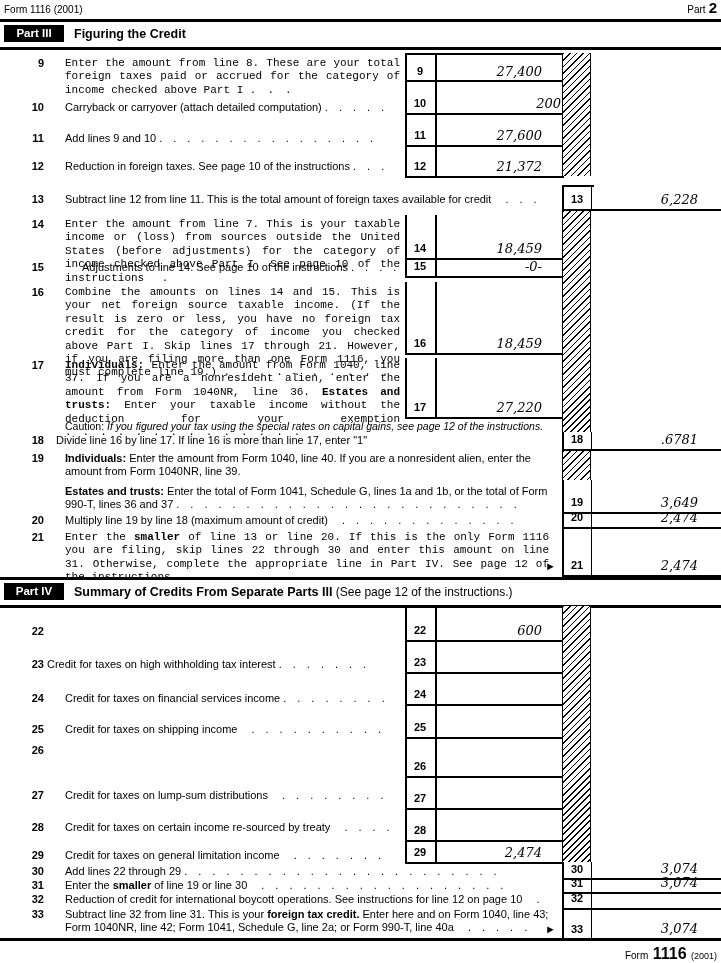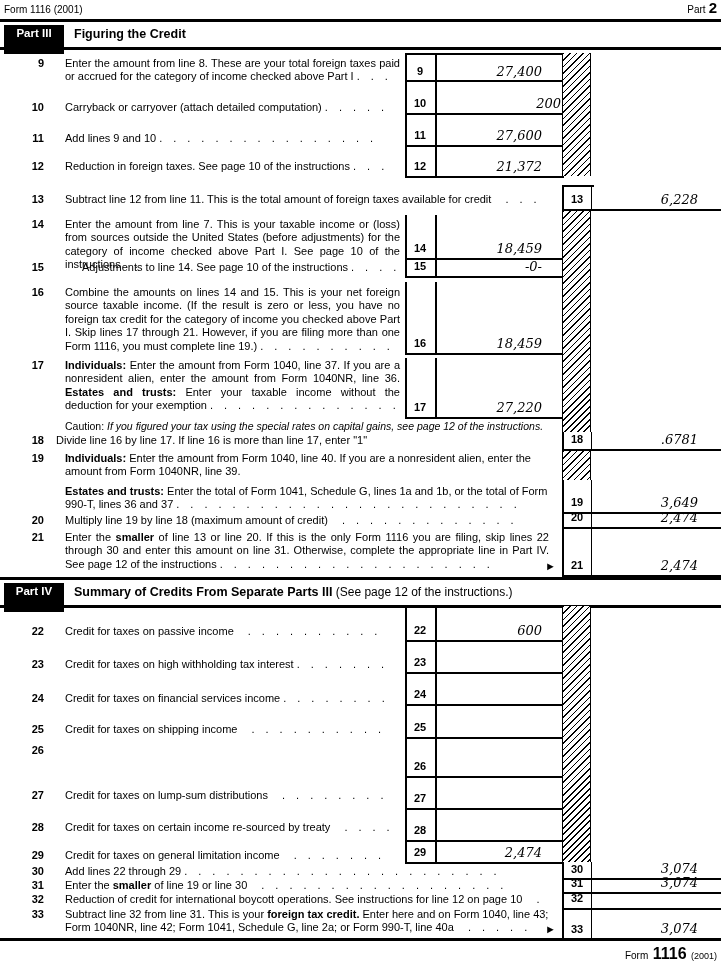--- a/index.html
+++ b/index.html
@@ -1,33 +1,33 @@
 <!DOCTYPE html>
 <html><head>
 <meta charset="utf-8">
 <style>
   html,body{margin:0;padding:0;background:#fff;}
   .page{position:relative;width:721px;height:963px;background:#fff;color:#000;
         font-family:"Liberation Sans", sans-serif;overflow:hidden;}
   .t{position:absolute;font-size:11px;line-height:13.4px;letter-spacing:0;}
-  .j{text-align:justify;}
+  .j{text-align:justify;font-family:Liberation Mono, monospace;}
   .b{font-weight:bold;}
   .i{font-style:italic;}
   .small{font-size:10px;}
   .mnum{position:absolute;font-weight:bold;font-size:11px;width:22px;text-align:right;}
   .cellnum{position:absolute;font-weight:bold;font-size:11px;width:30px;text-align:center;}
   .val{position:absolute;font-family:"DejaVu Serif", serif;font-style:italic;
        font-size:13px;text-align:right;height:16px;line-height:16px;}
   .vl{position:absolute;width:1.5px;background:#000;}
   .hl{position:absolute;height:1.5px;background:#000;}
   .thick{position:absolute;height:2.5px;background:#000;left:0;width:721px;}
   .hatch{position:absolute;left:562px;width:27px;
          border-left:1.5px solid #000;border-right:1.5px solid #000;
          background:repeating-linear-gradient(135deg,#000 0 1.3px,#fff 1.3px 4.6px);}
-  .badge{position:absolute;left:4px;width:60px;height:29px;background:#000;color:#fff;
+  .badge{position:absolute;left:4px;width:60px;height:17px;background:#000;color:#fff;
          font-weight:bold;font-size:11.5px;text-align:center;line-height:17px;}
   .ptitle{position:absolute;left:74px;font-weight:bold;font-size:12.5px;}
   .arrow{position:absolute;font-size:11px;}
   .caution{position:absolute;font-size:10.5px;line-height:12px;}
 </style>
 </head>
 <body>
 
 <div class="page">
 
@@ -166,26 +166,25 @@
   <div class="hl" style="left:405px;top:862px;width:158.5px"></div>
   <div class="hatch" style="top:606px;height:256px"></div>
 
   <div class="vl" style="left:562px;top:862px;height:77px"></div>
   <div class="vl" style="left:590.5px;top:862px;height:77px"></div>
   <div class="hl" style="left:562px;top:878px;width:159px"></div>
   <div class="hl" style="left:562px;top:892px;width:159px"></div>
   <div class="hl" style="left:562px;top:908px;width:159px"></div>
 
   <div class="mnum" style="left:22px;top:625px">22</div>
-  <div class="t" style="left:65px;top:625px;width:340px">Credit for taxes on passive income  . . . . . . . . . .</div>
   <div class="cellnum" style="left:405px;top:624px">22</div>
   <div class="val" style="left:430px;top:623px;width:112px">600</div>
 
   <div class="mnum" style="left:22px;top:658px">23</div>
-  <div class="t" style="left:65px;top:658px;width:340px">Credit for taxes on high withholding tax interest . . . . . . .</div>
+  <div class="t" style="left:47px;top:658px;width:340px">Credit for taxes on high withholding tax interest . . . . . . .</div>
   <div class="cellnum" style="left:405px;top:656px">23</div>
 
   <div class="mnum" style="left:22px;top:692px">24</div>
   <div class="t" style="left:65px;top:692px;width:340px">Credit for taxes on financial services income . . . . . . . .</div>
   <div class="cellnum" style="left:405px;top:688px">24</div>
 
   <div class="mnum" style="left:22px;top:723px">25</div>
   <div class="t" style="left:65px;top:723px;width:340px">Credit for taxes on shipping income  . . . . . . . . . .</div>
   <div class="cellnum" style="left:405px;top:721px">25</div>
 

